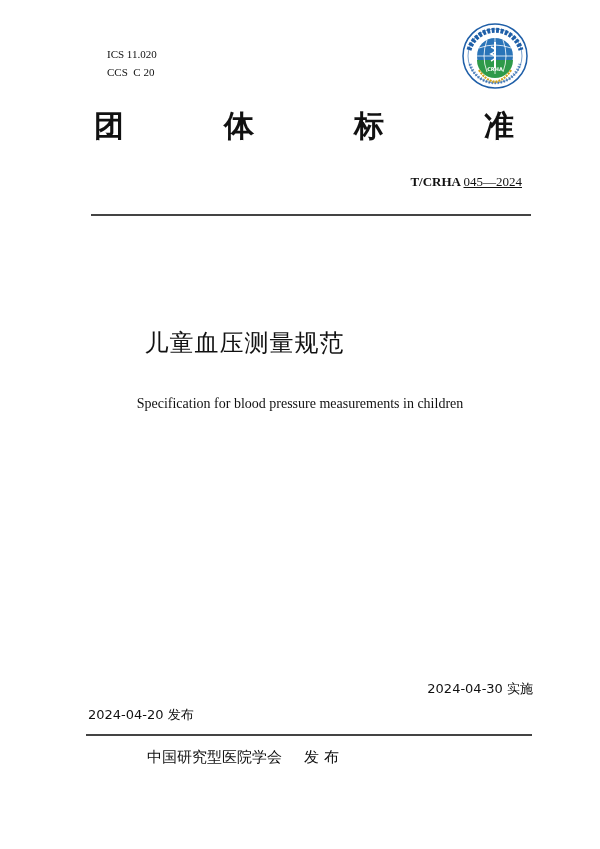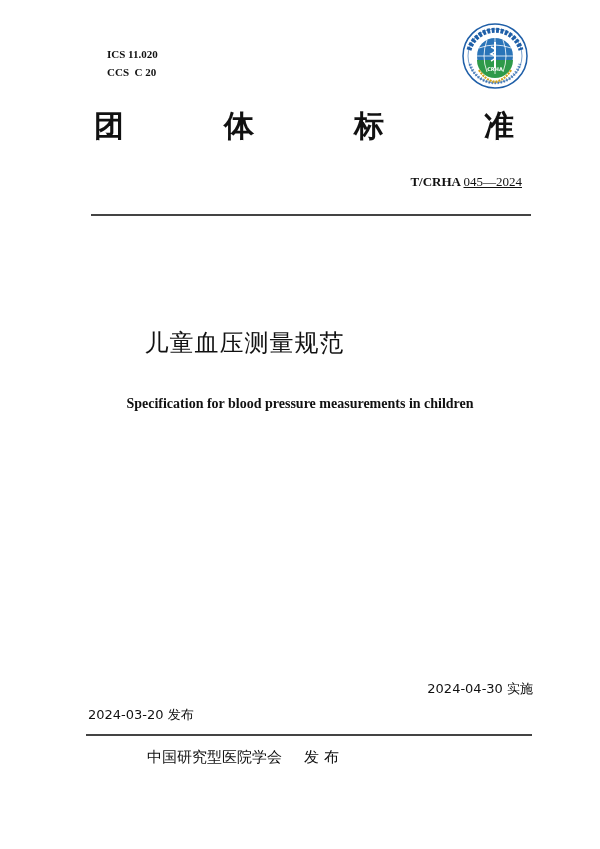--- a/index.html
+++ b/index.html
@@ -1,35 +1,35 @@
 <!DOCTYPE html>
 <html><head>
   <meta charset="utf-8">
   <style>
     html, body { margin: 0; padding: 0; background: #ffffff; }
     body { width: 600px; height: 849px; position: relative; overflow: hidden; color: #111; }
     .serif { font-family: "Liberation Serif", "DejaVu Serif", serif; }
     .sans { font-family: "DejaVu Sans", "Liberation Sans", sans-serif; }
     .abs { position: absolute; }
 
-    #ics { left: 107px; top: 45px; font-size: 11px; font-weight: bold; line-height: 18px; }
+    #ics { left: 107px; top: 45px; font-size: 11px; font-weight: normal; line-height: 18px; }
     #logo { left: 461px; top: 20px; width: 68px; height: 80px; }
 
     #std-type { left: 94px; top: 108px; width: 420px; height: 36px; display: flex; justify-content: space-between; font-size: 30px; font-weight: bold; line-height: 36px; }
     #std-type span { display: block; }
 
     #std-number { right: 78px; top: 174px; font-size: 13px; font-weight: bold; }
     #std-number .num { font-weight: normal; text-decoration: underline; }
 
     .rule { height: 1.5px; background: #444; }
     #rule-top { left: 91px; top: 214px; width: 440px; }
     #rule-bottom { left: 86px; top: 734px; width: 446px; }
 
     #title-cn { left: 0; width: 489px; top: 327px; text-align: center; font-size: 24px; letter-spacing: 1px; }
-    #title-en { left: 0; width: 600px; top: 396px; text-align: center; font-size: 14px; font-weight: bold; }
+    #title-en { left: 0; width: 600px; top: 396px; text-align: center; font-size: 14px; font-weight: normal; }
 
     #issue-date { left: 88px; top: 706px; font-size: 13px; }
     #impl-date { right: 67px; top: 680px; font-size: 13px; }
 
     #publisher { left: 0; width: 486px; top: 748px; text-align: center; font-size: 15px; }
     #publisher .gap { display: inline-block; width: 22px; }
   </style>
 </head>
 <body>
 
@@ -64,20 +64,20 @@
 <div id="std-number" class="abs serif">
   <span>T/CRHA</span>
   <span class="num">045—2024</span>
 </div>
 
 <div id="rule-top" class="abs rule"></div>
 
 <div id="title-cn" class="abs sans">儿童血压测量规范</div>
 <div id="title-en" class="abs serif">Specification for blood pressure measurements in children</div>
 
-<div id="issue-date" class="abs sans">2024-03-20 发布</div>
+<div id="issue-date" class="abs sans">2024-04-20 发布</div>
 <div id="impl-date" class="abs sans">2024-04-30 实施</div>
 
 <div id="rule-bottom" class="abs rule"></div>
 
 <div id="publisher" class="abs sans">
   <span>中国研究型医院学会</span><span class="gap"></span><span>发 布</span>
 </div>
 
 </body></html>

